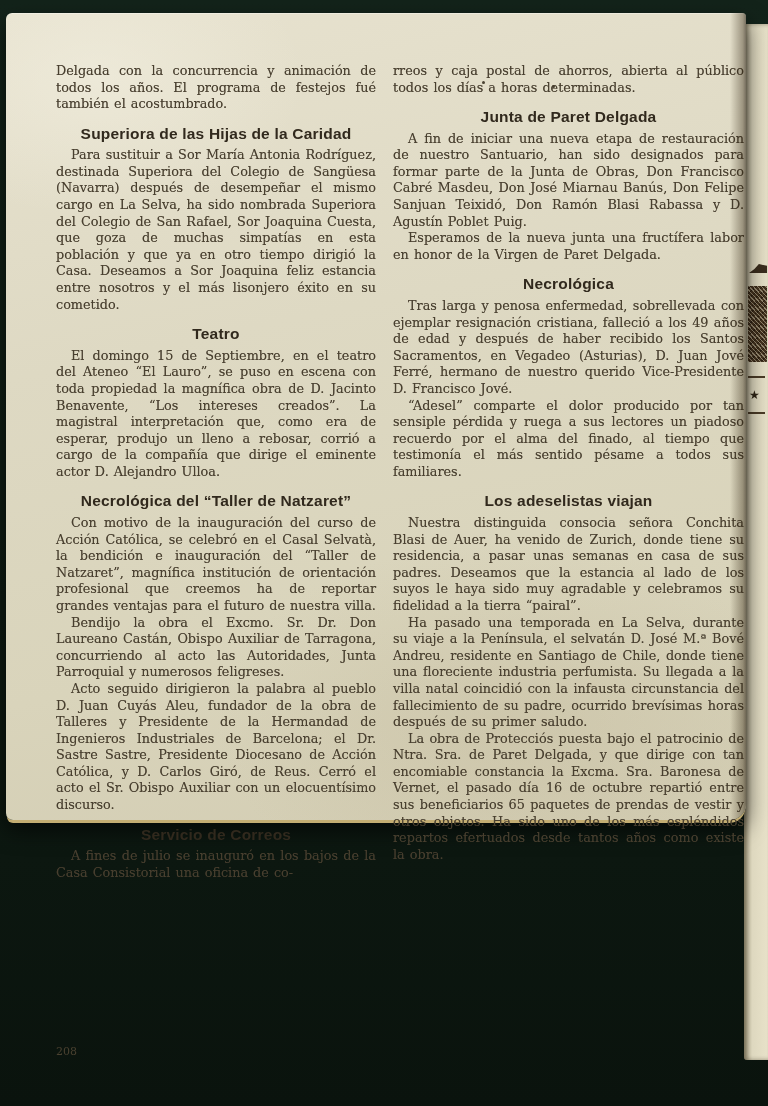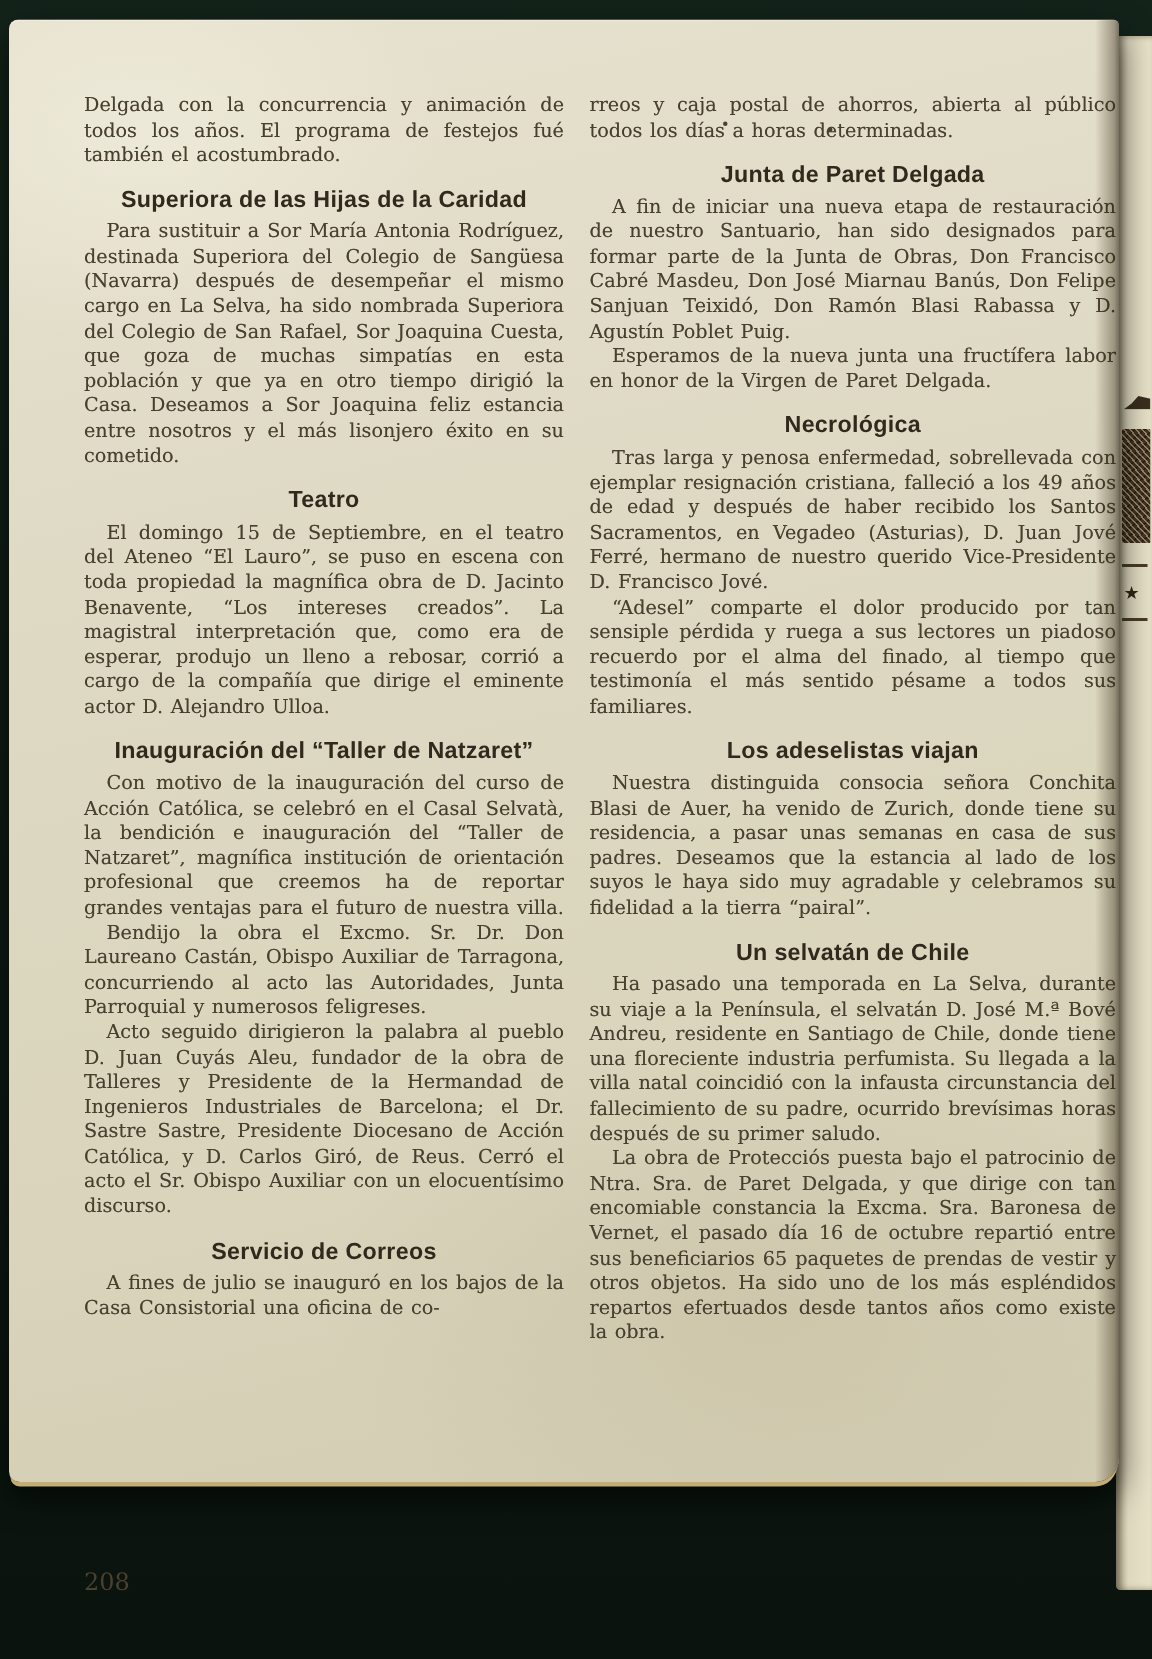--- a/index.html
+++ b/index.html
@@ -36,21 +36,21 @@
   .frag-line{position:absolute;left:4px;width:17px;height:2px;background:#4a3b26;}
   .frag-line.l1{top:352px;}
   .frag-line.l2{top:388px;}
   .frag-star{
     position:absolute;left:5px;top:360px;font-size:12px;line-height:22px;
     color:#2f2516;font-family:"DejaVu Sans",sans-serif;
   }
 
   
   .page{
-    position:absolute;left:6px;top:13px;width:740px;height:975px;
+    position:absolute;left:6px;top:13px;width:740px;height:807px;
     background:
       radial-gradient(ellipse 420px 260px at 68% 88%, rgba(190,180,150,.35), transparent 70%),
       radial-gradient(ellipse 300px 200px at 12% 8%, rgba(245,242,228,.5), transparent 70%),
       linear-gradient(168deg,#e7e2cf 0%,#ded9c3 38%,#d9d4bb 72%,#d2ccb2 100%);
     border-radius:6px 4px 16px 7px;
     box-shadow:
       0 4px 0 -1px #c3ad72,
       0 10px 22px rgba(0,0,0,.65),
       inset 0 1px 0 rgba(255,255,255,.35);
     z-index:2;
@@ -84,21 +84,21 @@
     font-family:"Liberation Sans",sans-serif;
     font-weight:700;
     font-size:15.5px;line-height:17.5px;
     letter-spacing:.2px;
     color:#31291d;
     margin:12px 0 5px 0;
     text-align:center;text-indent:0;
   }
   .page-number{
     position:absolute;left:50px;top:1032px;
-    font-size:16px;color:#4a4130;
+    font-size:11px;color:#4a4130;
     font-family:"DejaVu Serif",serif;
   }
 </style>
 </head>
 <body>
 
 <div class="scan">
 
   <div class="next-page">
     <div class="frag-wedge"></div>
@@ -113,39 +113,38 @@
     <div class="speck" style="left:546px;top:72px;width:3px;height:3px;"></div>
 
     <div class="content">
 
       <div class="col col-left">
         <p class="para cont">Delgada con la concurrencia y animación de todos los años. El programa de festejos fué también el acostumbrado.</p>
         <h3 class="heading">Superiora de las Hijas de la Caridad</h3>
         <p class="para">Para sustituir a Sor María Antonia Rodríguez, destinada Superiora del Colegio de Sangüesa (Navarra) después de desempeñar el mismo cargo en La Selva, ha sido nombrada Superiora del Colegio de San Rafael, Sor Joaquina Cuesta, que goza de muchas simpatías en esta población y que ya en otro tiempo dirigió la Casa. Deseamos a Sor Joaquina feliz estancia entre nosotros y el más lisonjero éxito en su cometido.</p>
         <h3 class="heading">Teatro</h3>
         <p class="para">El domingo 15 de Septiembre, en el teatro del Ateneo “El Lauro”, se puso en escena con toda propiedad la magnífica obra de D. Jacinto Benavente, “Los intereses creados”. La magistral interpretación que, como era de esperar, produjo un lleno a rebosar, corrió a cargo de la compañía que dirige el eminente actor D. Alejandro Ulloa.</p>
-        <h3 class="heading">Inauguración del “Taller de Natzaret”</h3>
+        <h3 class="heading">Necrológica del “Taller de Natzaret”</h3>
         <p class="para">Con motivo de la inauguración del curso de Acción Católica, se celebró en el Casal Selvatà, la bendición e inauguración del “Taller de Natzaret”, magnífica institución de orientación profesional que creemos ha de reportar grandes ventajas para el futuro de nuestra villa.</p>
         <p class="para">Bendijo la obra el Excmo. Sr. Dr. Don Laureano Castán, Obispo Auxiliar de Tarragona, concurriendo al acto las Autoridades, Junta Parroquial y numerosos feligreses.</p>
         <p class="para">Acto seguido dirigieron la palabra al pueblo D. Juan Cuyás Aleu, fundador de la obra de Talleres y Presidente de la Hermandad de Ingenieros Industriales de Barcelona; el Dr. Sastre Sastre, Presidente Diocesano de Acción Católica, y D. Carlos Giró, de Reus. Cerró el acto el Sr. Obispo Auxiliar con un elocuentísimo discurso.</p>
         <h3 class="heading">Servicio de Correos</h3>
         <p class="para">A fines de julio se inauguró en los bajos de la Casa Consistorial una oficina de co-</p>
       </div>
 
       <div class="col col-right">
         <p class="para cont">rreos y caja postal de ahorros, abierta al público todos los días a horas determinadas.</p>
         <h3 class="heading">Junta de Paret Delgada</h3>
         <p class="para">A fin de iniciar una nueva etapa de restauración de nuestro Santuario, han sido designados para formar parte de la Junta de Obras, Don Francisco Cabré Masdeu, Don José Miarnau Banús, Don Felipe Sanjuan Teixidó, Don Ramón Blasi Rabassa y D. Agustín Poblet Puig.</p>
         <p class="para">Esperamos de la nueva junta una fructífera labor en honor de la Virgen de Paret Delgada.</p>
         <h3 class="heading">Necrológica</h3>
         <p class="para">Tras larga y penosa enfermedad, sobrellevada con ejemplar resignación cristiana, falleció a los 49 años de edad y después de haber recibido los Santos Sacramentos, en Vegadeo (Asturias), D. Juan Jové Ferré, hermano de nuestro querido Vice-Presidente D. Francisco Jové.</p>
         <p class="para">“Adesel” comparte el dolor producido por tan sensiple pérdida y ruega a sus lectores un piadoso recuerdo por el alma del finado, al tiempo que testimonía el más sentido pésame a todos sus familiares.</p>
         <h3 class="heading">Los adeselistas viajan</h3>
         <p class="para">Nuestra distinguida consocia señora Conchita Blasi de Auer, ha venido de Zurich, donde tiene su residencia, a pasar unas semanas en casa de sus padres. Deseamos que la estancia al lado de los suyos le haya sido muy agradable y celebramos su fidelidad a la tierra “pairal”.</p>
-        <h3 class="heading">Un selvatán de Chile</h3>
         <p class="para">Ha pasado una temporada en La Selva, durante su viaje a la Península, el selvatán D. José M.ª Bové Andreu, residente en Santiago de Chile, donde tiene una floreciente industria perfumista. Su llegada a la villa natal coincidió con la infausta circunstancia del fallecimiento de su padre, ocurrido brevísimas horas después de su primer saludo.</p>
         <p class="para">La obra de Protecciós puesta bajo el patrocinio de Ntra. Sra. de Paret Delgada, y que dirige con tan encomiable constancia la Excma. Sra. Baronesa de Vernet, el pasado día 16 de octubre repartió entre sus beneficiarios 65 paquetes de prendas de vestir y otros objetos. Ha sido uno de los más espléndidos repartos efertuados desde tantos años como existe la obra.</p>
       </div>
 
     </div>
 
     <div class="page-number">208</div>
   </div>
 
 </div>

